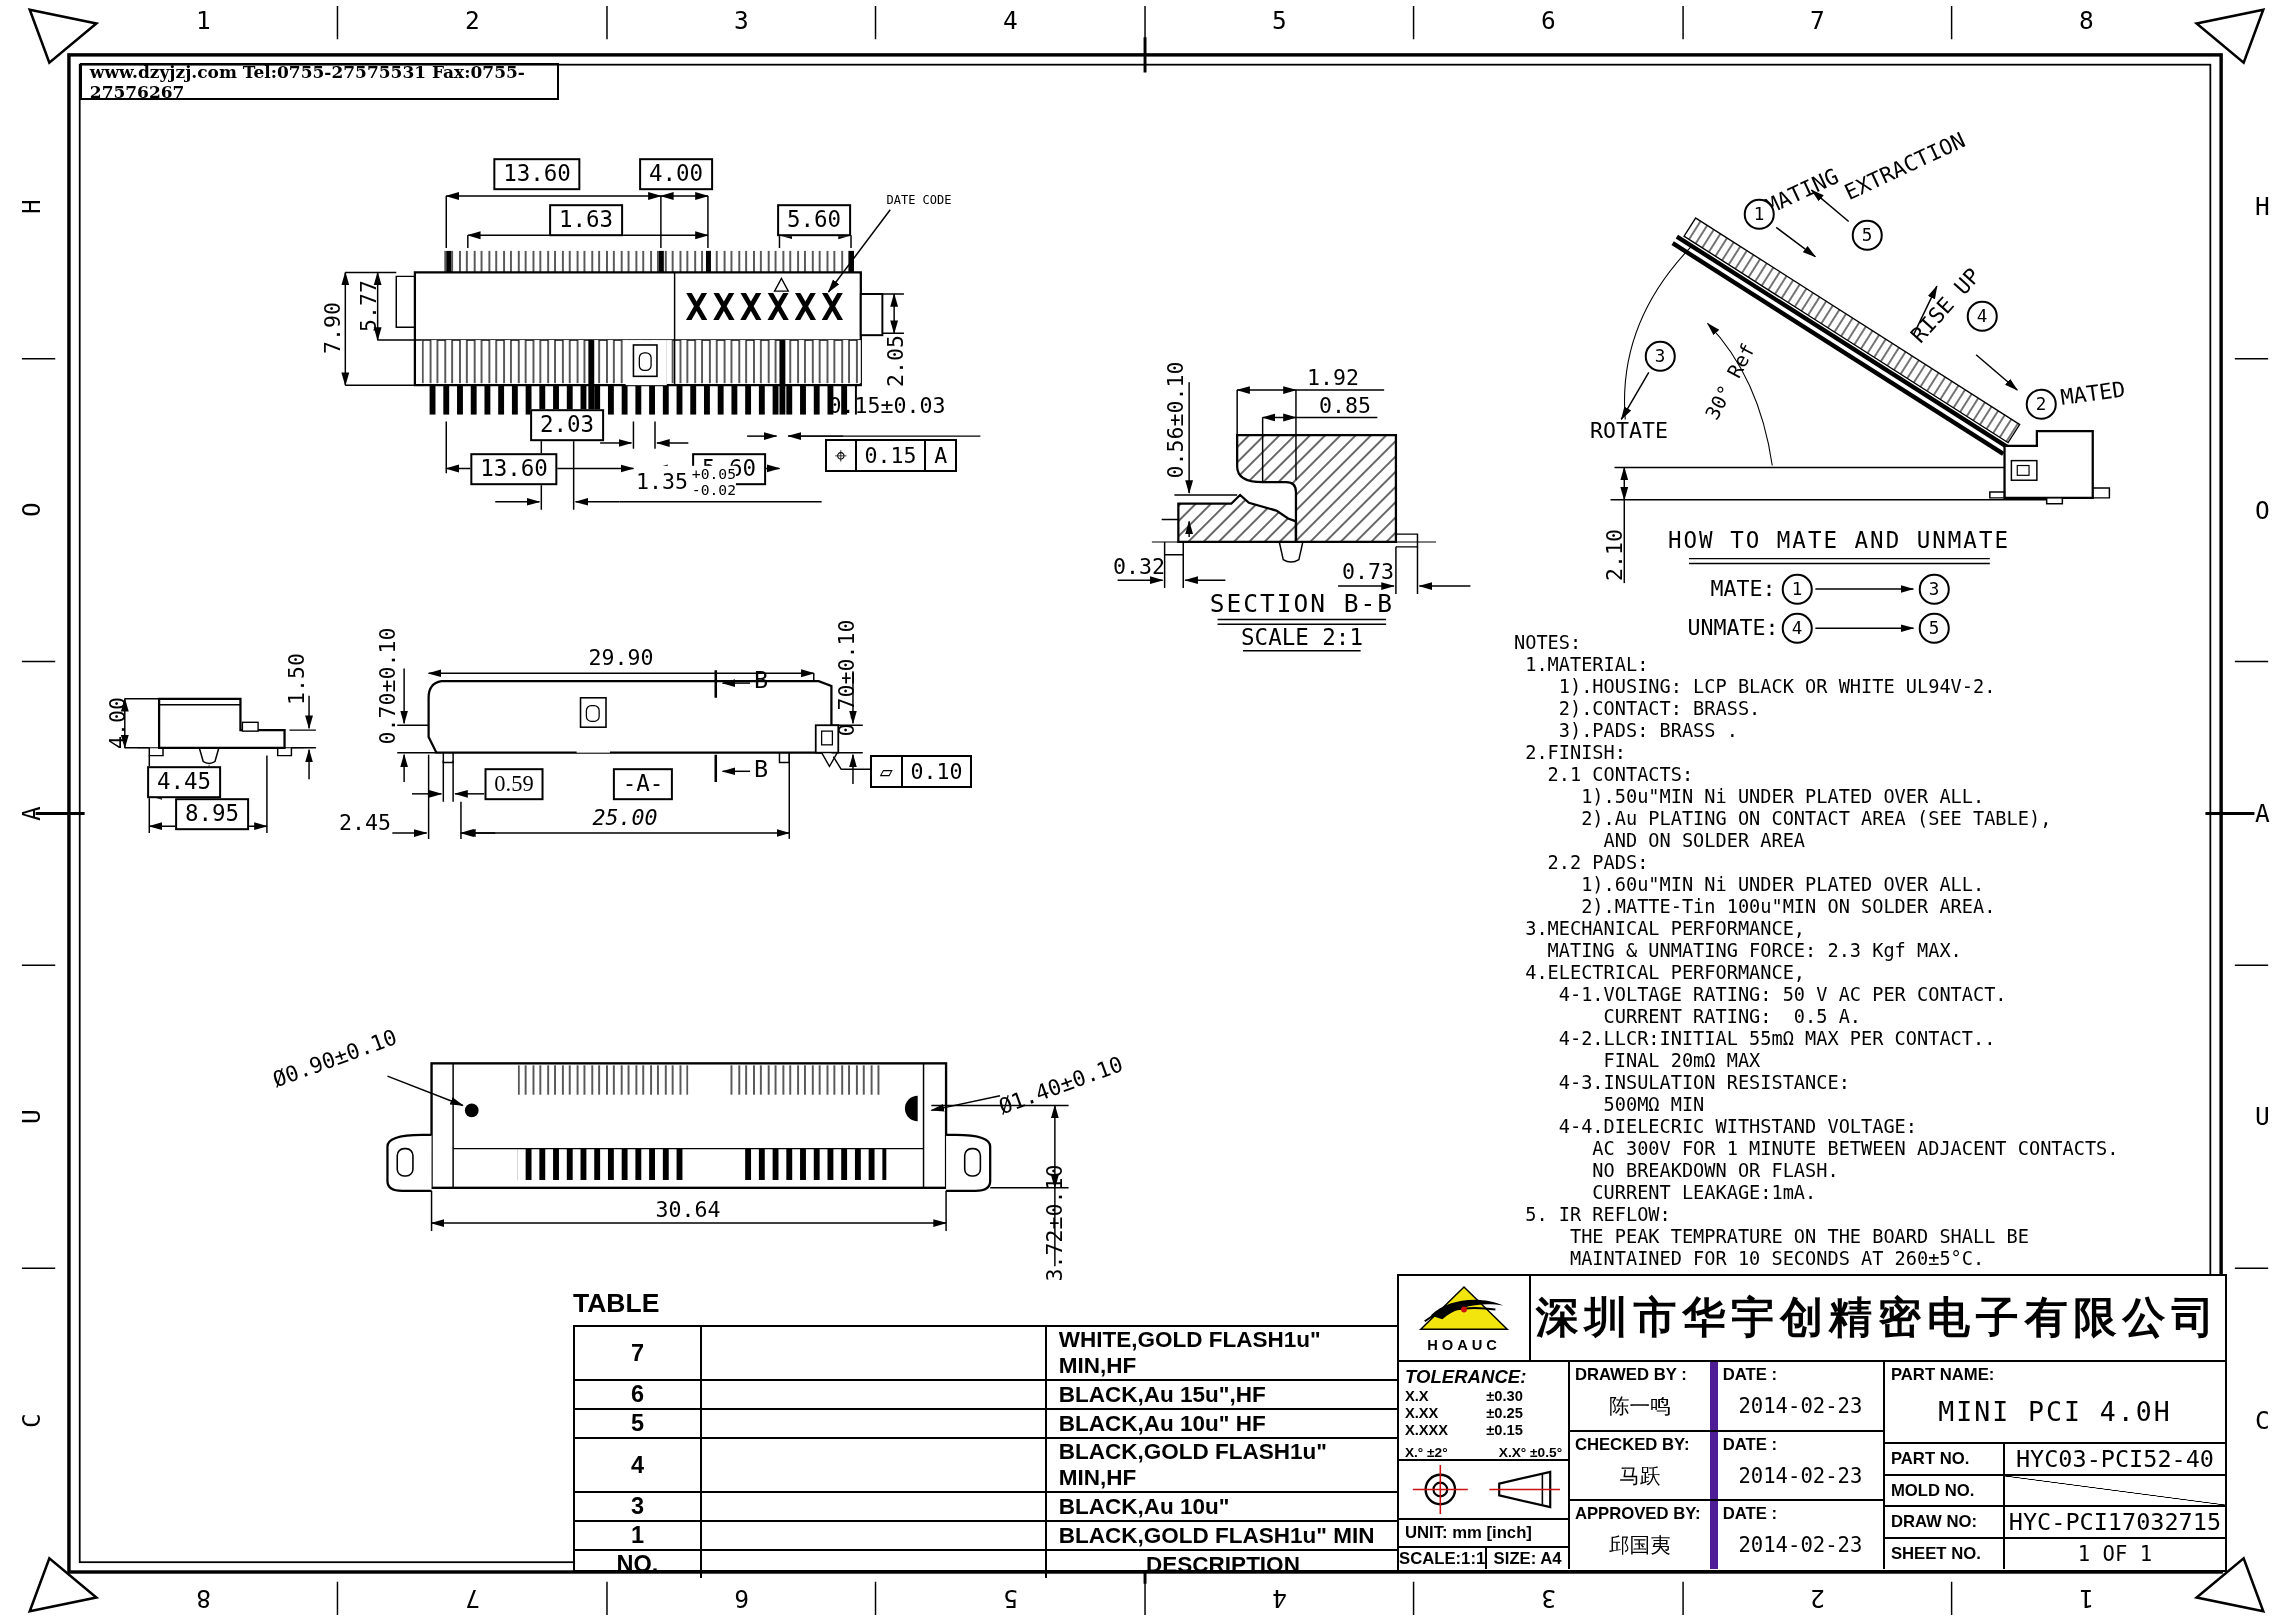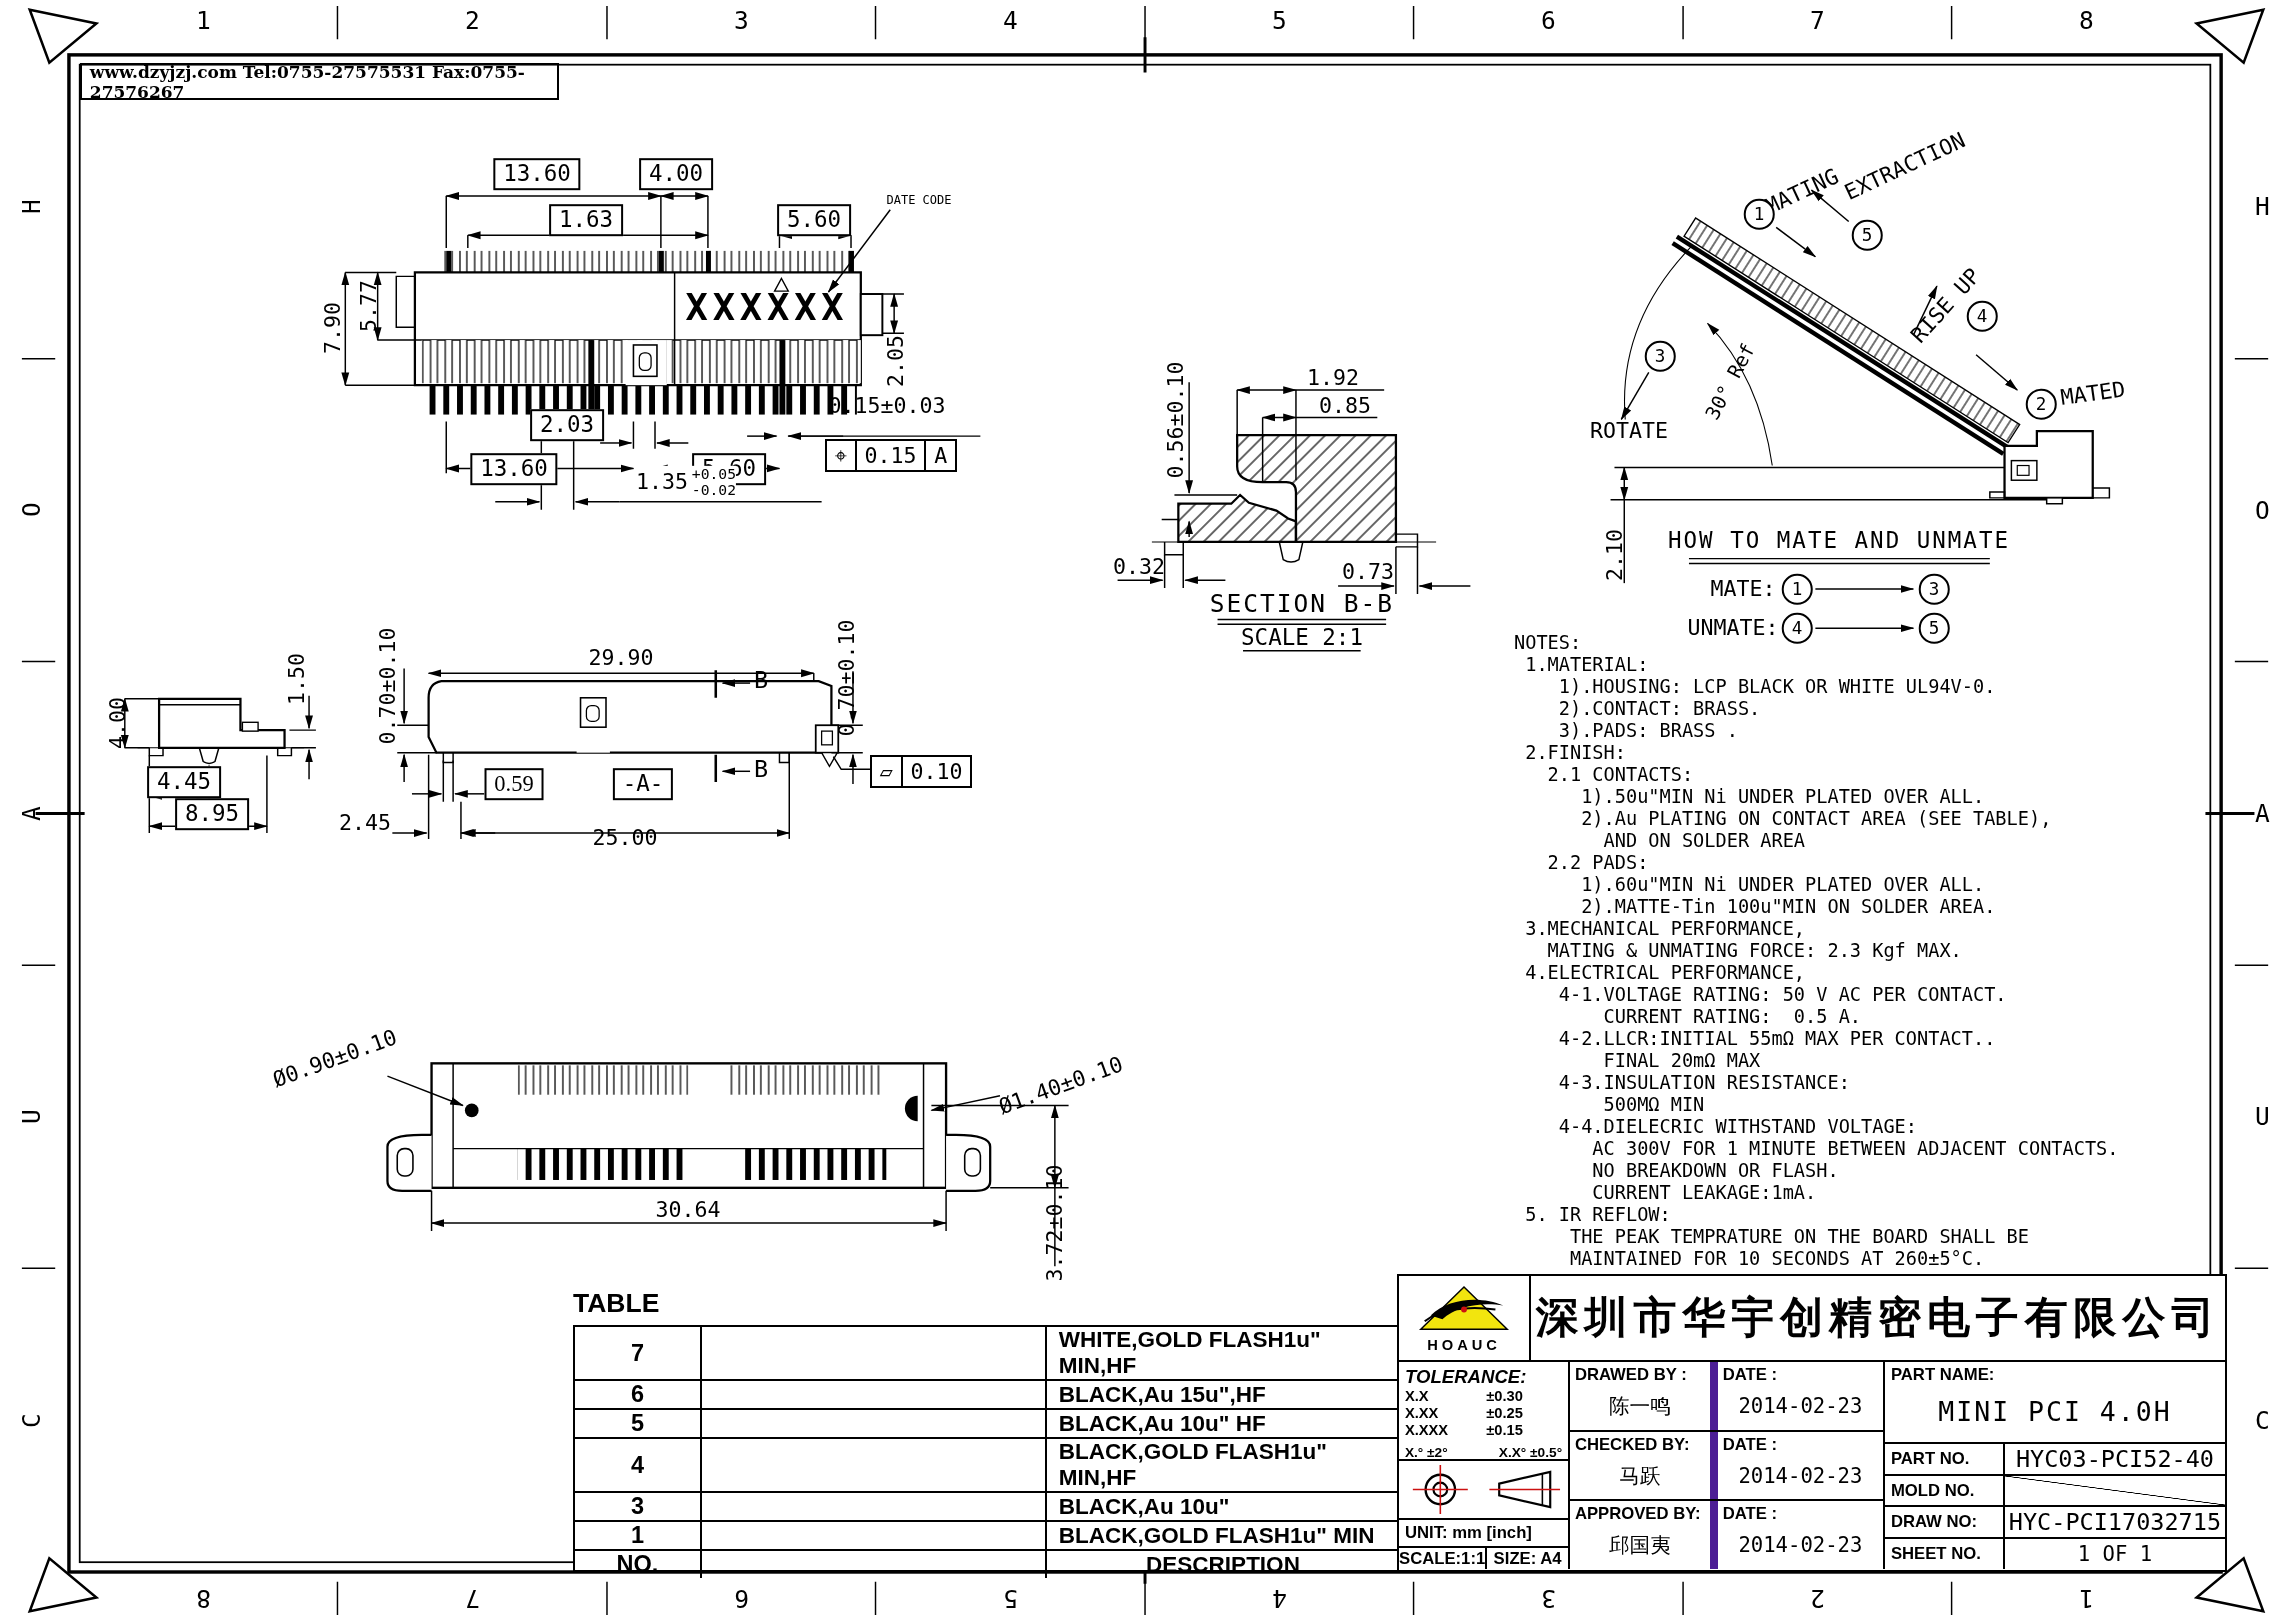--- a/index.html
+++ b/index.html
@@ -419,35 +419,35 @@
   <div class="lab boxed ctr" style="left:212px;top:814px;">8.95</div>
 
   <div class="lab ctr" style="left:621px;top:658px;">29.90</div>
   <div class="lab rot90" style="left:388px;top:686px;">0.70±0.10</div>
   <div class="lab rot90" style="left:847px;top:678px;">0.70±0.10</div>
   <div class="lab ctr" style="left:761px;top:680px;font-size:23.5px;">B</div>
   <div class="lab ctr" style="left:761px;top:769px;font-size:23.5px;">B</div>
   <div class="lab boxed ctr" style="left:643px;top:784px;">-A-</div>
   <div class="lab boxed ctr" style="left:514px;top:784px;font-family:Liberation Serif, serif;">0.59</div>
   <div class="lab ctr" style="left:365px;top:823px;">2.45</div>
-  <div class="lab ctr" style="left:625px;top:838px;">25.00</div>
+  <div class="lab ctr" style="left:625px;top:818px;font-style:italic;">25.00</div>
   <div class="fcf" style="left:870px;top:755px;">
     <span>▱</span>
     <span>0.10</span>
   </div>
 
   <div class="lab r20" style="left:335px;top:1059px;">Ø0.90±0.10</div>
   <div class="lab r20" style="left:1061px;top:1086px;">Ø1.40±0.10</div>
   <div class="lab ctr" style="left:688px;top:1210px;">30.64</div>
   <div class="lab rot90" style="left:1055px;top:1223px;">3.72±0.10</div>
 
   <div class="notes">
       <div class="note-line">NOTES:</div>
       <div class="note-line"> 1.MATERIAL:</div>
-      <div class="note-line">    1).HOUSING: LCP BLACK OR WHITE UL94V-0.</div>
+      <div class="note-line">    1).HOUSING: LCP BLACK OR WHITE UL94V-2.</div>
       <div class="note-line">    2).CONTACT: BRASS.</div>
       <div class="note-line">    3).PADS: BRASS .</div>
       <div class="note-line"> 2.FINISH:</div>
       <div class="note-line">   2.1 CONTACTS:</div>
       <div class="note-line">      1).50u"MIN Ni UNDER PLATED OVER ALL.</div>
       <div class="note-line">      2).Au PLATING ON CONTACT AREA (SEE TABLE),</div>
       <div class="note-line">        AND ON SOLDER AREA</div>
       <div class="note-line">   2.2 PADS:</div>
       <div class="note-line">      1).60u"MIN Ni UNDER PLATED OVER ALL.</div>
       <div class="note-line">      2).MATTE-Tin 100u"MIN ON SOLDER AREA.</div>

